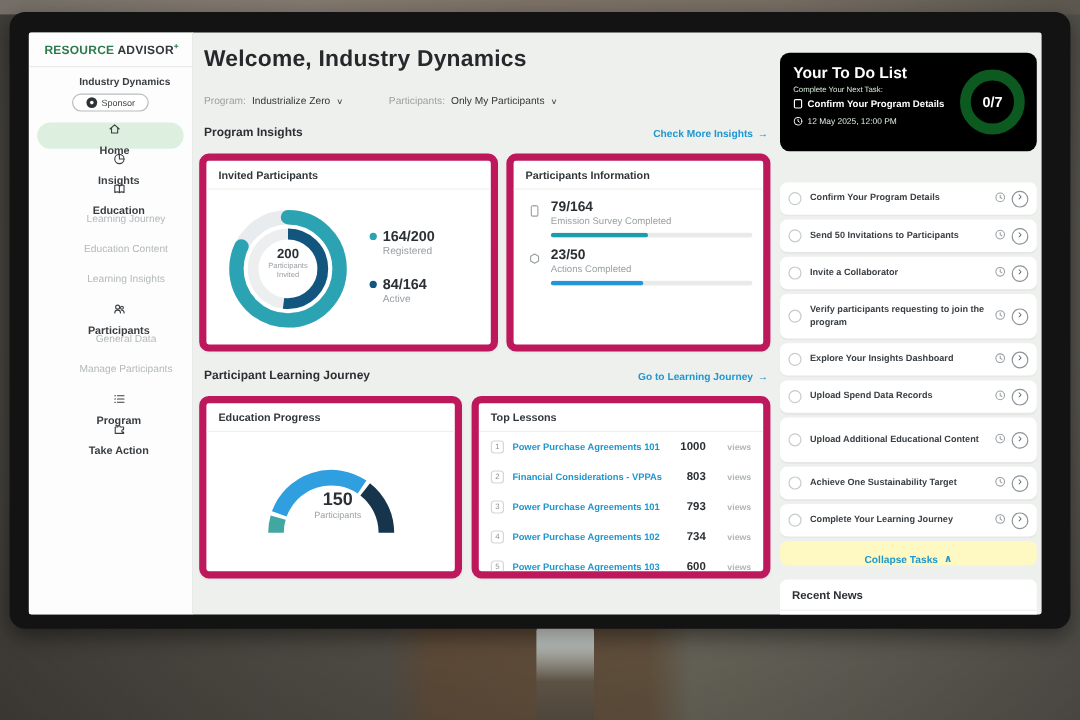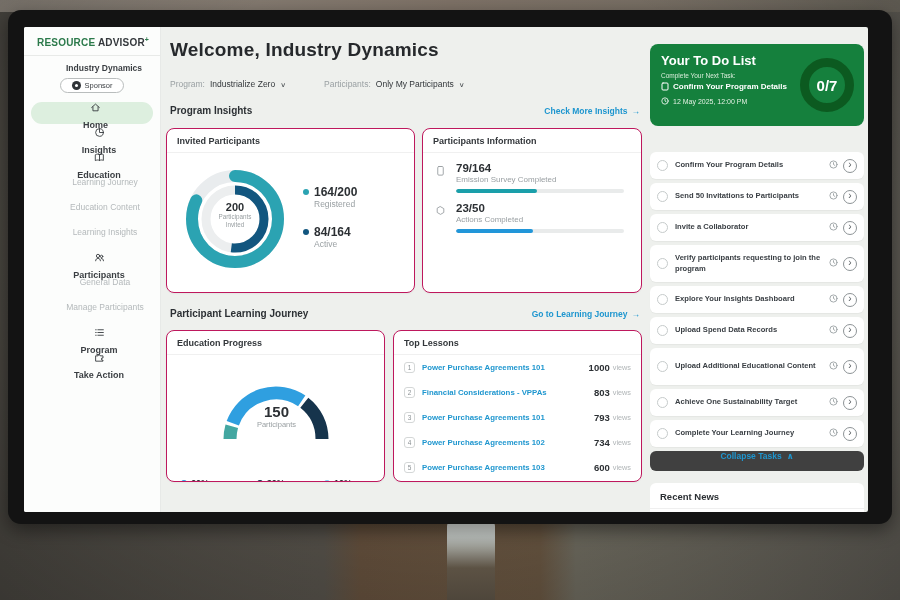--- a/index.html
+++ b/index.html
@@ -41,21 +41,21 @@
   .h1 { position:absolute; left:9px; top:12px; font-size:19px; font-weight:700; color:#26292c; letter-spacing:.2px; }
   .filters { position:absolute; left:9px; top:52px; display:flex; gap:38px; align-items:center; }
   .fgroup { display:flex; gap:5px; align-items:center; cursor:pointer; }
   .flabel { color:#9aa0a3; font-size:8.5px; }
   .fvalue { font-weight:400; font-size:8.5px; color:#33373b; }
   .fchev { font-size:8px; color:#4a4f53; transform:scaleY(.8); }
   .sechead { position:absolute; left:9px; right:8px; display:flex; justify-content:space-between; align-items:center; }
   .sechead .t { font-size:10px; font-weight:700; color:#2c3034; }
   .link { color:#1e96cf; font-weight:700; font-size:8.5px; cursor:pointer; display:flex; gap:4px; align-items:center; }
 
-  .card { position:absolute; background:#fff; border:1px solid #be185d; border-radius:8px;
+  .card { position:absolute; background:#fff; border:6px solid #be185d; border-radius:8px;
           box-shadow:0 1px 2px rgba(0,0,0,.04); overflow:hidden; }
   .ctitle { padding:7px 10px 6px; border-bottom:1px solid #f0f0f0; font-size:9px; font-weight:700; color:#33373b; }
 
   .card-invited { left:5px; top:101px; width:249px; height:165px; }
   .donut-wrap { position:absolute; left:14px; top:36px; width:108px; height:108px; }
   .dcenter { position:absolute; left:25px; top:36px; width:58px; text-align:center; }
   .dcenter .v { font-size:11px; font-weight:700; color:#2c3034; }
   .dcenter .l { font-size:6.3px; color:#9aa0a3; line-height:1.25; }
   .dlegend { position:absolute; left:136px; top:56px; }
   .dleg { margin-bottom:16px; }
@@ -82,45 +82,45 @@
   .gleg .row { display:flex; align-items:center; gap:4px; }
   .gleg .p { font-size:9px; font-weight:700; color:#2c3034; }
   .gleg .l { font-size:7.3px; color:#9aa0a3; margin-left:9px; }
 
   .card-lessons { left:232px; top:303px; width:249px; height:152px; }
   .lrow { display:flex; align-items:center; height:25px; padding:0 10px; }
   .rank { width:11px; height:11px; border:1px solid #d4d7d7; border-radius:3px; font-size:6.5px; color:#8b9194;
           display:flex; align-items:center; justify-content:center; margin-right:7px; flex:0 0 auto; }
   .ltitle { flex:1; font-size:7.8px; font-weight:700; color:#1e96cf; cursor:pointer; white-space:nowrap; overflow:hidden; }
   .views { font-size:9.5px; font-weight:700; color:#2c3034; }
-  .vsuf { font-size:7.3px; color:#b0b5b7; margin-left:3px; }
+  .vsuf { font-size:7.3px; color:#b0b5b7; margin-left:18px;font-weight:bold; }
 
   
   .rpanel { position:absolute; left:626px; top:0; width:216px; height:485px; }
-  .todo { position:absolute; left:0; top:17px; width:214px; height:82px; background:#15803d; border-radius:8px; color:#fff; }
+  .todo { position:absolute; left:0; top:17px; width:214px; height:82px; background:#000000; border-radius:8px; color:#fff; }
   .todo .title { position:absolute; left:11px; top:9px; font-size:13px; font-weight:700; }
   .todo .sub { position:absolute; left:11px; top:28px; font-size:6.5px; color:#d8ecd9; }
   .todo .task { position:absolute; left:11px; top:38px; font-size:8px; font-weight:700; display:flex; gap:4px; align-items:center; }
   .todo .when { position:absolute; left:11px; top:53px; font-size:7px; color:#e2f0e3; display:flex; gap:4px; align-items:center; }
   .todo svg { stroke:#fff; fill:none; stroke-width:1; stroke-linecap:round; }
   .ring { position:absolute; right:10px; top:14px; width:54px; height:54px; border-radius:50%;
           border:9px solid #0c5a20; display:flex; align-items:center; justify-content:center; }
-  .ring .v { font-size:15px; font-weight:700; color:#fff; }
+  .ring .v { font-size:12px; font-weight:700; color:#fff; }
 
   .tasks { position:absolute; left:0; top:125px; width:214px; display:flex; flex-direction:column; gap:4px; }
   .task-card { background:#fff; border-radius:6px; min-height:27px; display:flex; align-items:center;
                padding:3px 7px; box-shadow:0 1px 1px rgba(0,0,0,.04); cursor:pointer; }
   .task-card.tall { min-height:37px; }
   .chk { width:11px; height:11px; border:1.3px solid #c6cbcb; border-radius:50%; margin-right:7px; flex:0 0 auto; }
   .tlabel { flex:1; font-size:7.6px; font-weight:700; color:#3a3f44; line-height:1.35; padding-right:3px; }
   .clock { flex:0 0 auto; margin-right:5px; }
   .clock svg { width:9px; height:9px; stroke:#9aa0a3; fill:none; stroke-width:1; stroke-linecap:round; }
   .chev { width:14px; height:14px; border:1px solid #8d9396; border-radius:50%; flex:0 0 auto;
           display:flex; align-items:center; justify-content:center; color:#5a6064; font-size:10px; line-height:1; padding-bottom:1px; }
-  .collapse-card { background:#404040; border-radius:6px; height:20px; display:flex; align-items:flex-start; justify-content:center;
+  .collapse-card { background:#fef9c3; border-radius:6px; height:20px; display:flex; align-items:flex-end; justify-content:center;
                    gap:5px; color:#1e96cf; font-weight:700; font-size:8.5px; cursor:pointer; }
   .news { position:absolute; left:0; top:456px; width:214px; height:40px; background:#fff; border-radius:6px 6px 0 0; }
   .news .t { padding:8px 10px 6px; font-size:9.5px; font-weight:700; color:#2c3034; border-bottom:1px solid #efefef; }
 </style>
 </head>
 <body>
 
 <div class="bg-top"></div>
 <div class="bg-shade"></div>
 <div class="stand"></div>

